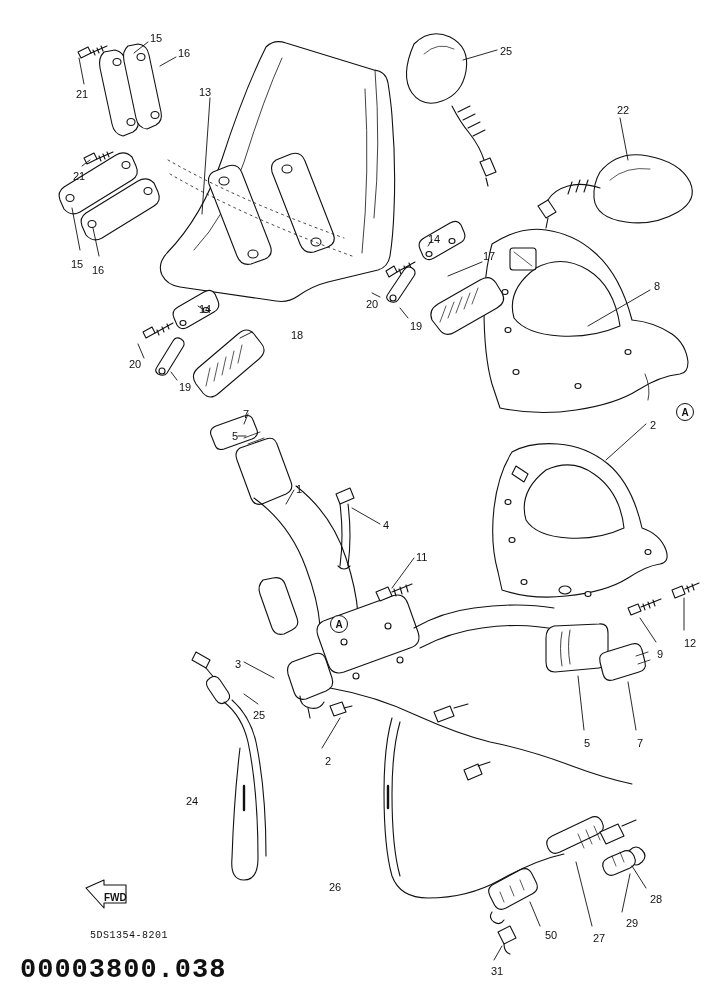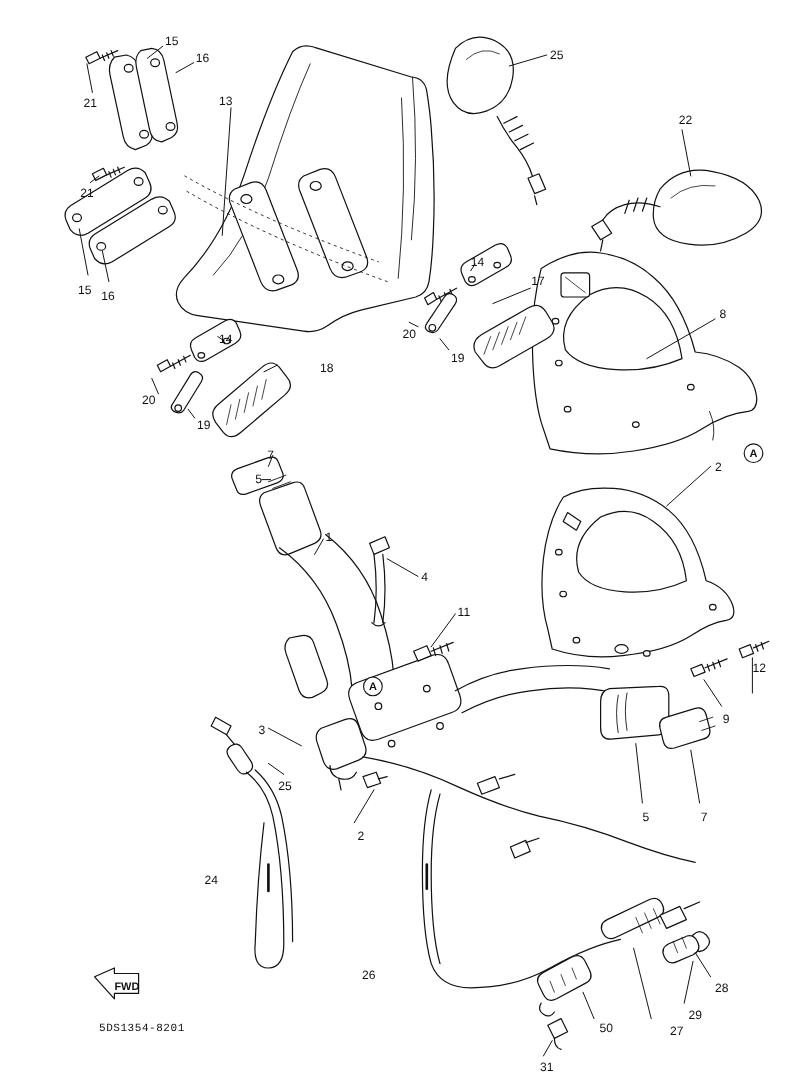--- a/index.html
+++ b/index.html
@@ -307,33 +307,34 @@
   <div class="callout" style="left:199px;top:303px;">14</div>
   <div class="callout" style="left:255px;top:329px;padding-left:36px;">18</div>
   <div class="callout" style="left:129px;top:358px;">20</div>
   <div class="callout" style="left:179px;top:381px;">19</div>
   <div class="callout" style="left:650px;top:419px;">2</div>
   <div class="callout" style="left:243px;top:408px;">7</div>
   <div class="callout" style="left:232px;top:430px;">5</div>
   <div class="callout" style="left:296px;top:483px;">1</div>
   <div class="callout" style="left:383px;top:519px;">4</div>
   <div class="callout" style="left:416px;top:551px;">11</div>
-  <div class="callout" style="left:684px;top:602px;">12</div>
+  <div class="callout" style="left:684px;top:637px;">12</div>
   <div class="callout" style="left:657px;top:648px;">9</div>
   <div class="callout" style="left:235px;top:658px;">3</div>
   <div class="callout" style="left:253px;top:709px;text-align:right;">25</div>
   <div class="callout" style="left:325px;top:755px;">2</div>
   <div class="callout" style="left:584px;top:737px;">5</div>
   <div class="callout" style="left:637px;top:737px;">7</div>
   <div class="callout" style="left:186px;top:795px;">24</div>
   <div class="callout" style="left:329px;top:881px;">26</div>
   <div class="callout" style="left:650px;top:893px;">28</div>
   <div class="callout" style="left:626px;top:917px;">29</div>
-  <div class="callout" style="left:609px;top:932px;">27</div>
+  <div class="callout" style="left:593px;top:932px;">27</div>
   <div class="callout" style="left:545px;top:929px;">50</div>
   <div class="callout" style="left:491px;top:965px;">31</div>
 
   <div class="fwdbox" style="left:104px;top:892px;">FWD</div>
 
   <div class="partcode" style="left:62px;top:930px;">5DS1354-8201</div>
 
+  <div class="bigcode" style="left:20px;top:955px;">00003800.038</div>
 
 </div>
 
 </body></html>

